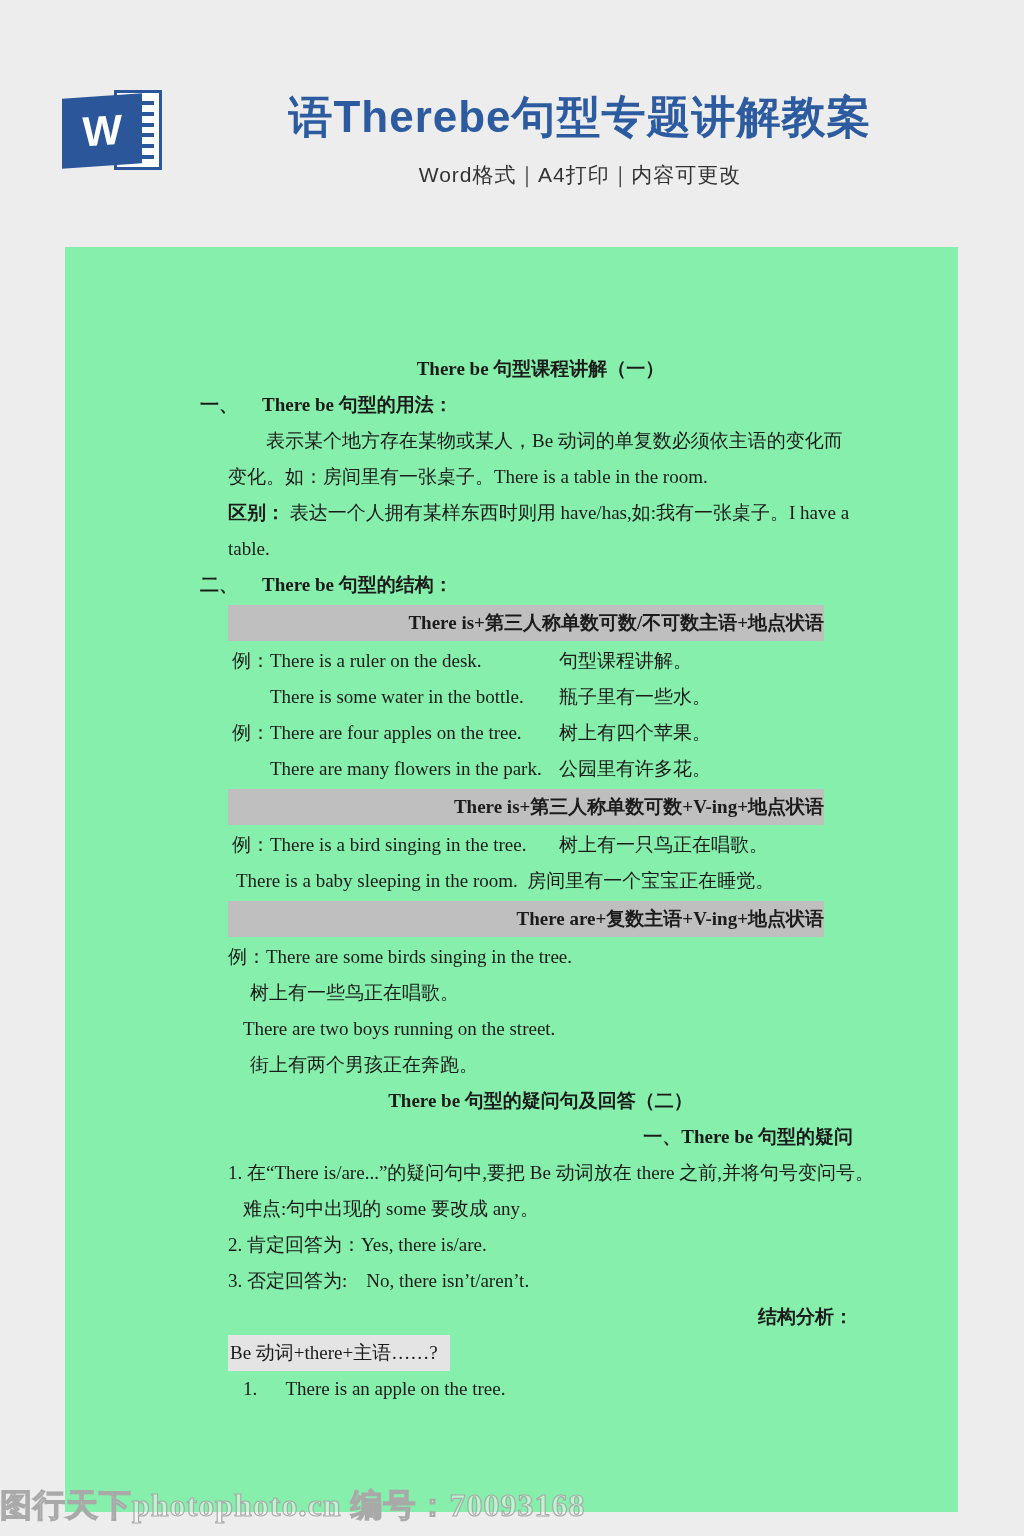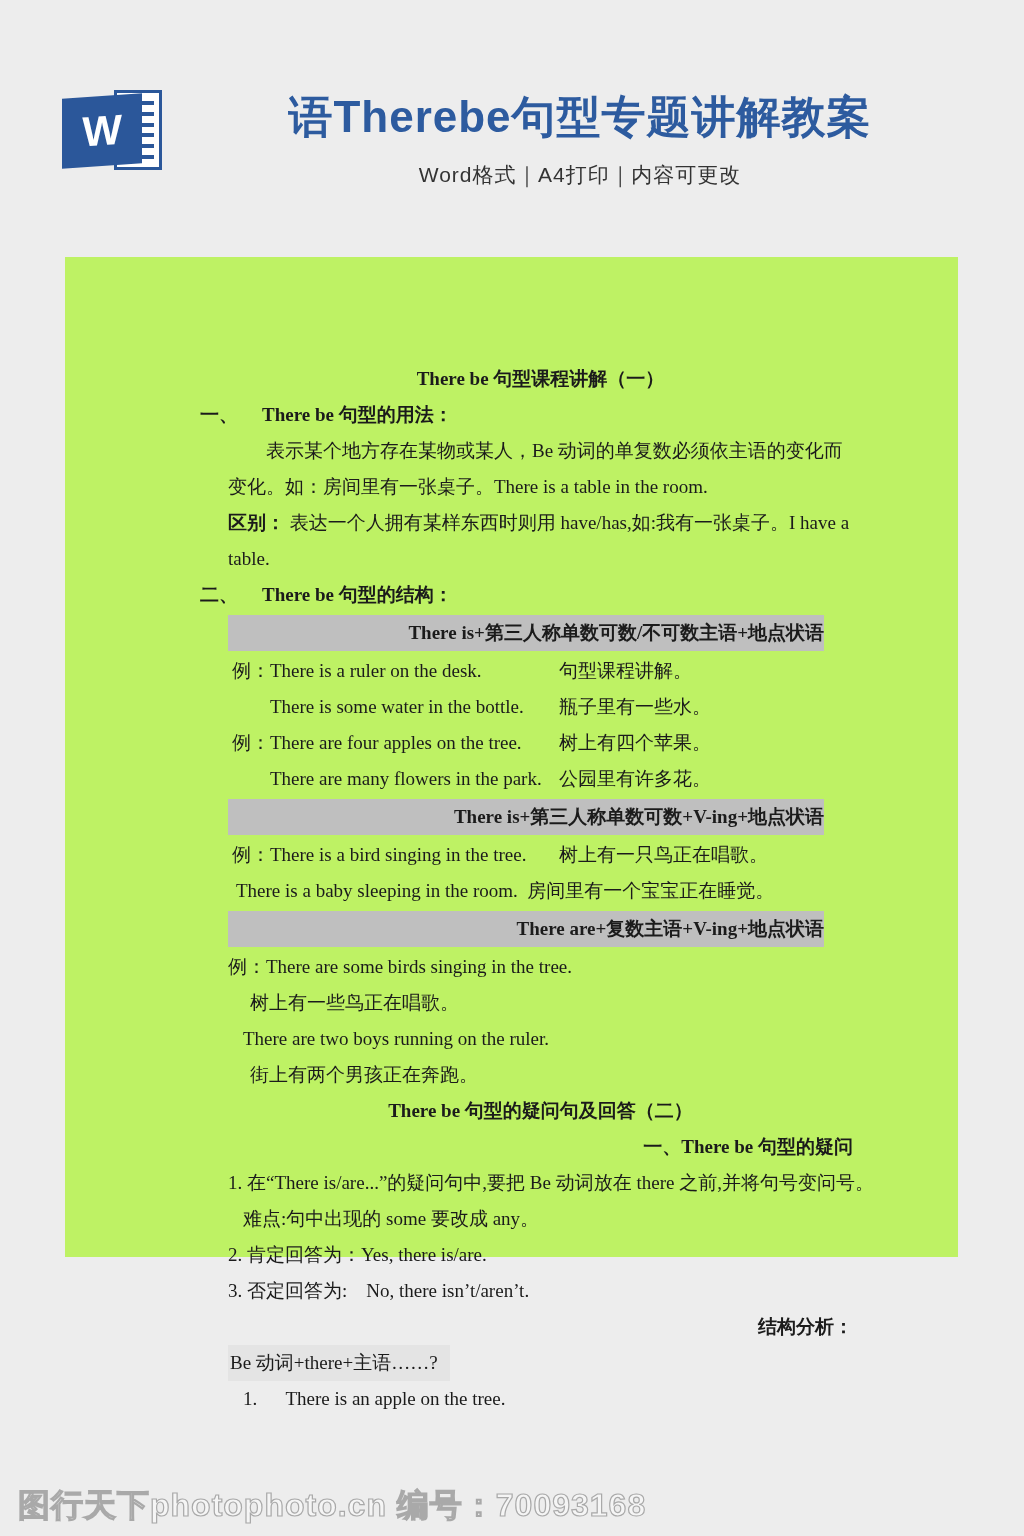--- a/index.html
+++ b/index.html
@@ -41,22 +41,22 @@
     margin-top: 88px;
     font-size: 44px; font-weight: bold; color: #2d5b9f; letter-spacing: 1px;
   }
   .header-subtitle {
     margin-top: 14px;
     font-size: 21px; color: #333333; letter-spacing: 1px;
   }
 
   
   .page {
-    position: absolute; left: 65px; top: 257px; width: 893px; height: 1000px;
-    background: #bef264;
+    position: absolute; left: 65px; top: 247px; width: 893px; height: 1265px;
+    background: #86efac;
   }
   .content {
     padding: 104px 105px 0 135px;
     font-size: 19px; line-height: 36px;
   }
   .row { margin-left: 28px; white-space: pre; }
   .b { font-weight: bold; text-align: right; }
   .center { text-align: center; white-space: normal; }
   .head { display: flex; margin-left: 0; }
   .head .num { width: 62px; flex-shrink: 0; font-weight: bold; }
@@ -72,22 +72,22 @@
   .ex .cn { white-space: pre; }
   .ind8  { padding-left: 8px; }
   .ind15 { padding-left: 15px; }
   .ind22 { padding-left: 22px; }
   .hl {
     display: inline-block; background: #e4e4e4; padding: 0 12px 0 2px;
   }
 
   
   .watermark {
-    position: absolute; left: 18px; top: 1484px;
-    font-family: Liberation Sans, sans-serif;
+    position: absolute; left: 0; top: 1484px;
+    font-family: Liberation Serif, serif;
     font-size: 32px; font-weight: bold; letter-spacing: 1px;
     color: rgba(255,255,255,0.45);
     -webkit-text-stroke: 1.2px #a9a9a9;
     white-space: pre;
   }
 </style>
 </head>
 <body>
 
 <div class="canvas">
@@ -153,21 +153,21 @@
       <div class="bar b">There is+第三人称单数可数+V-ing+地点状语</div>
       <div class="ex">
         <span class="en">例：There is a bird singing in the tree.</span>
         <span class="cn">树上有一只鸟正在唱歌。</span>
       </div>
       <div class="row ind8">There is a baby sleeping in the room.  房间里有一个宝宝正在睡觉。</div>
 
       <div class="bar b">There are+复数主语+V-ing+地点状语</div>
       <div class="row">例：There are some birds singing in the tree.</div>
       <div class="row ind22">树上有一些鸟正在唱歌。</div>
-      <div class="row ind15">There are two boys running on the ruler.</div>
+      <div class="row ind15">There are two boys running on the street.</div>
       <div class="row ind22">街上有两个男孩正在奔跑。</div>
 
       <div class="row center b">There be 句型的疑问句及回答（二）</div>
 
       <div class="row b">一、There be 句型的疑问</div>
       <div class="row">1. 在“There is/are...”的疑问句中,要把 Be 动词放在 there 之前,并将句号变问号。</div>
       <div class="row ind15">难点:句中出现的 some 要改成 any。</div>
       <div class="row">2. 肯定回答为：Yes, there is/are.</div>
       <div class="row">3. 否定回答为:　No, there isn’t/aren’t.</div>
 

